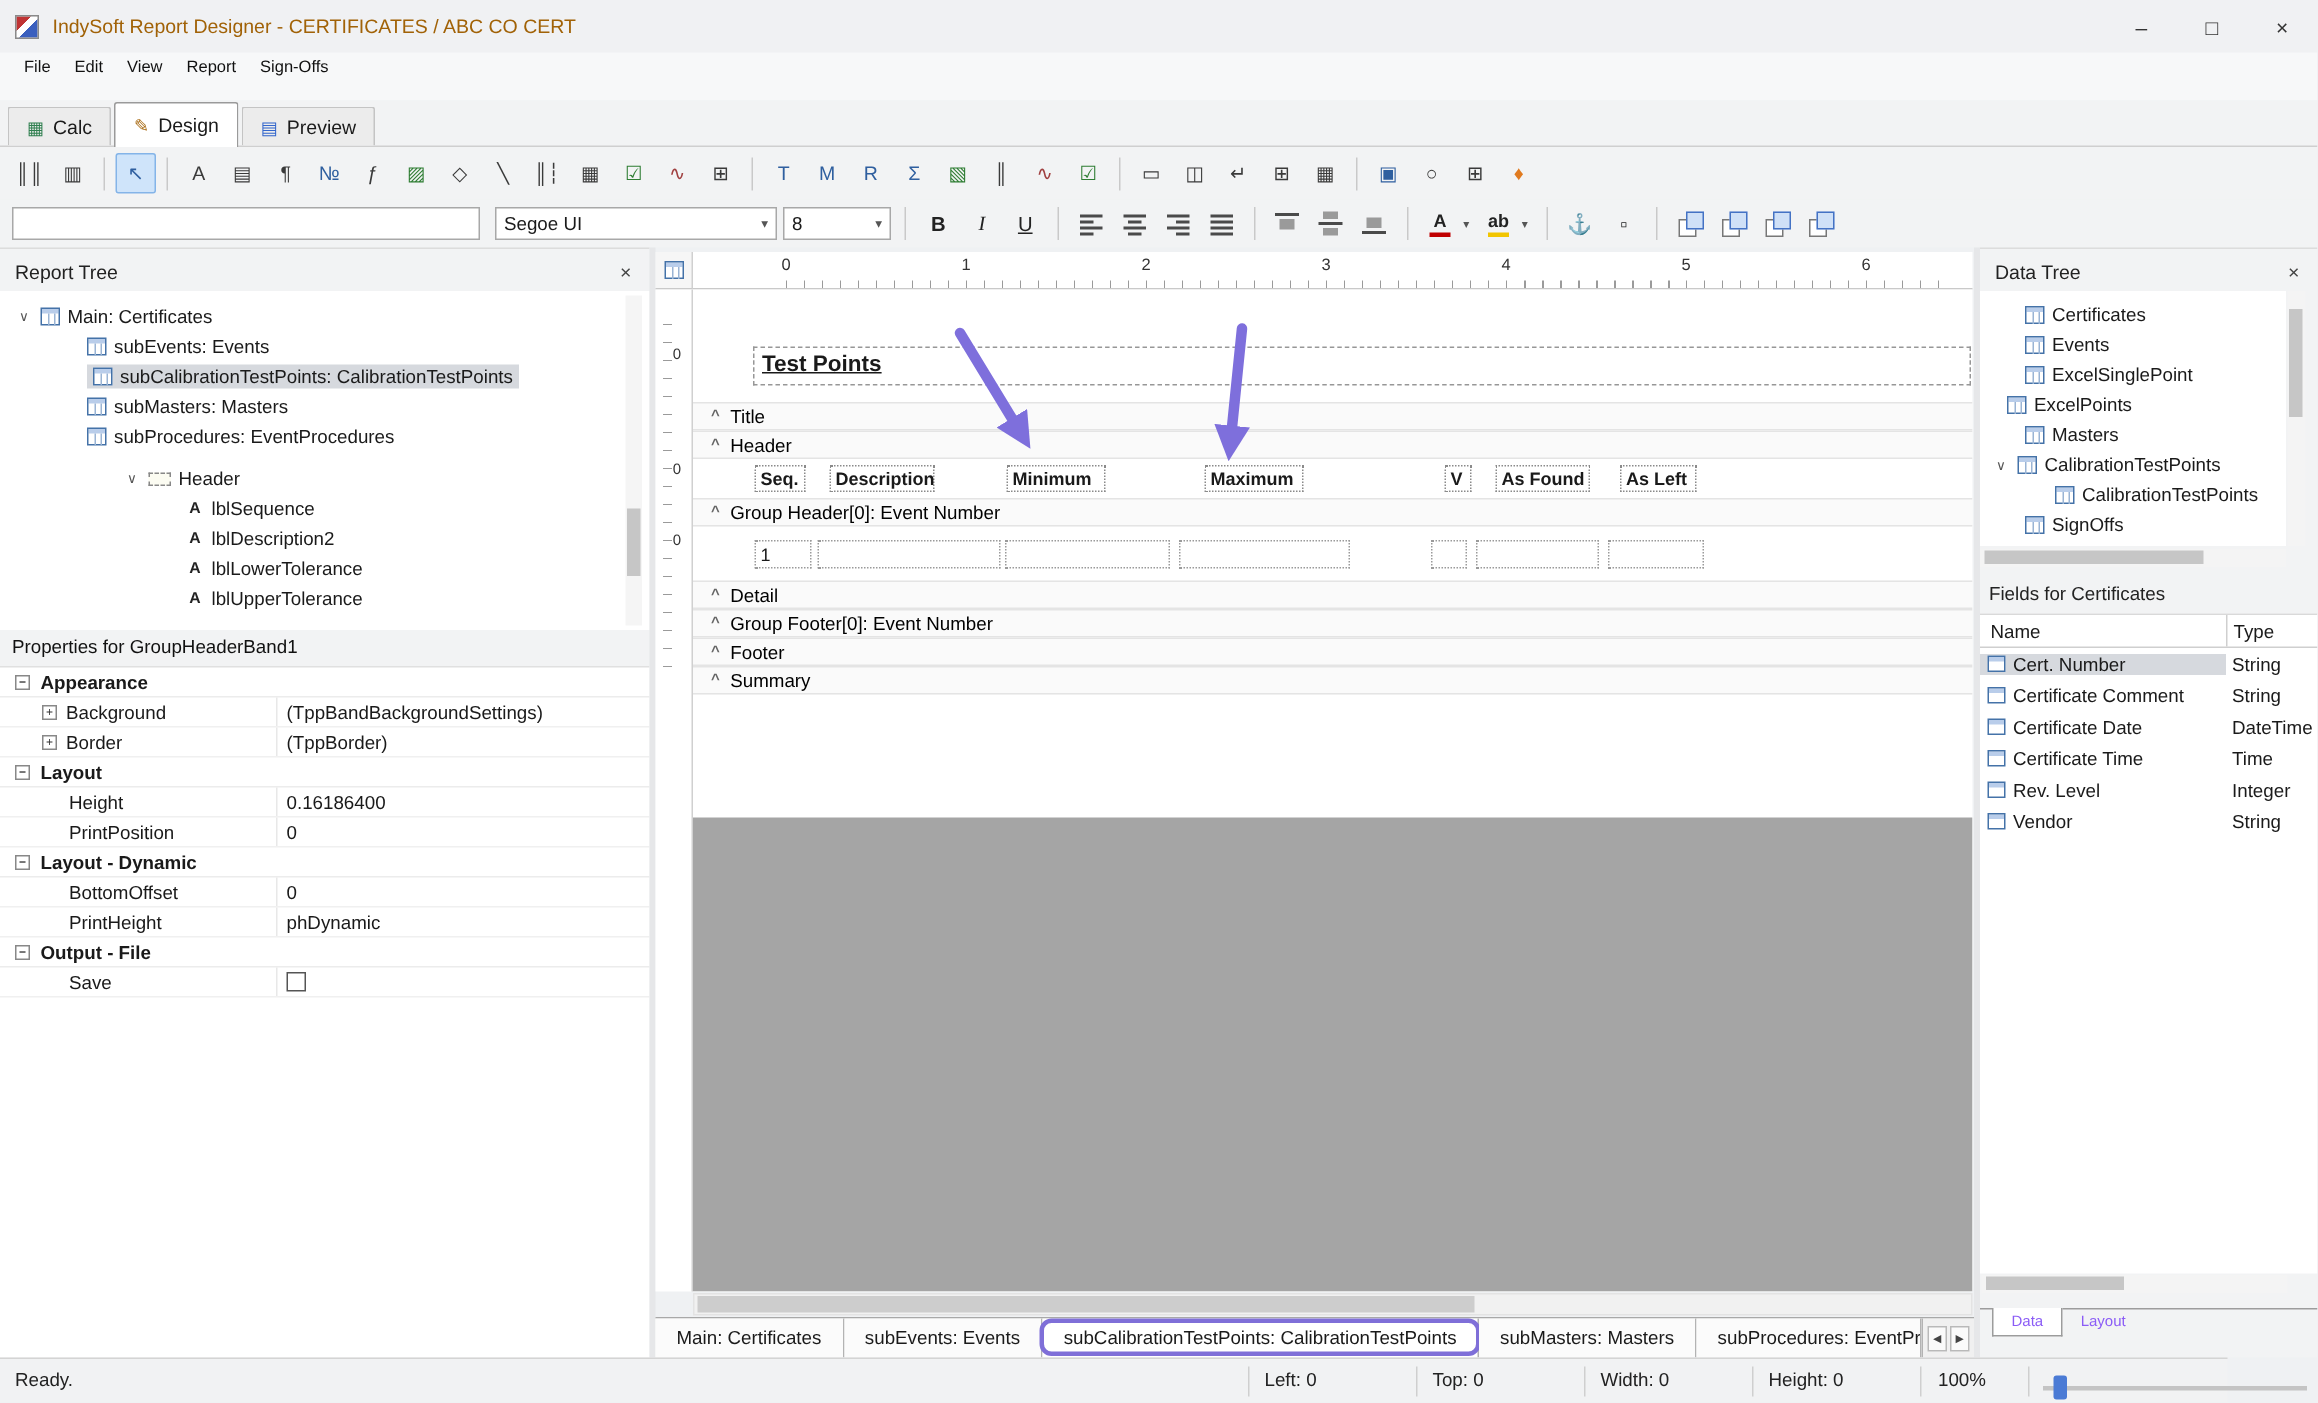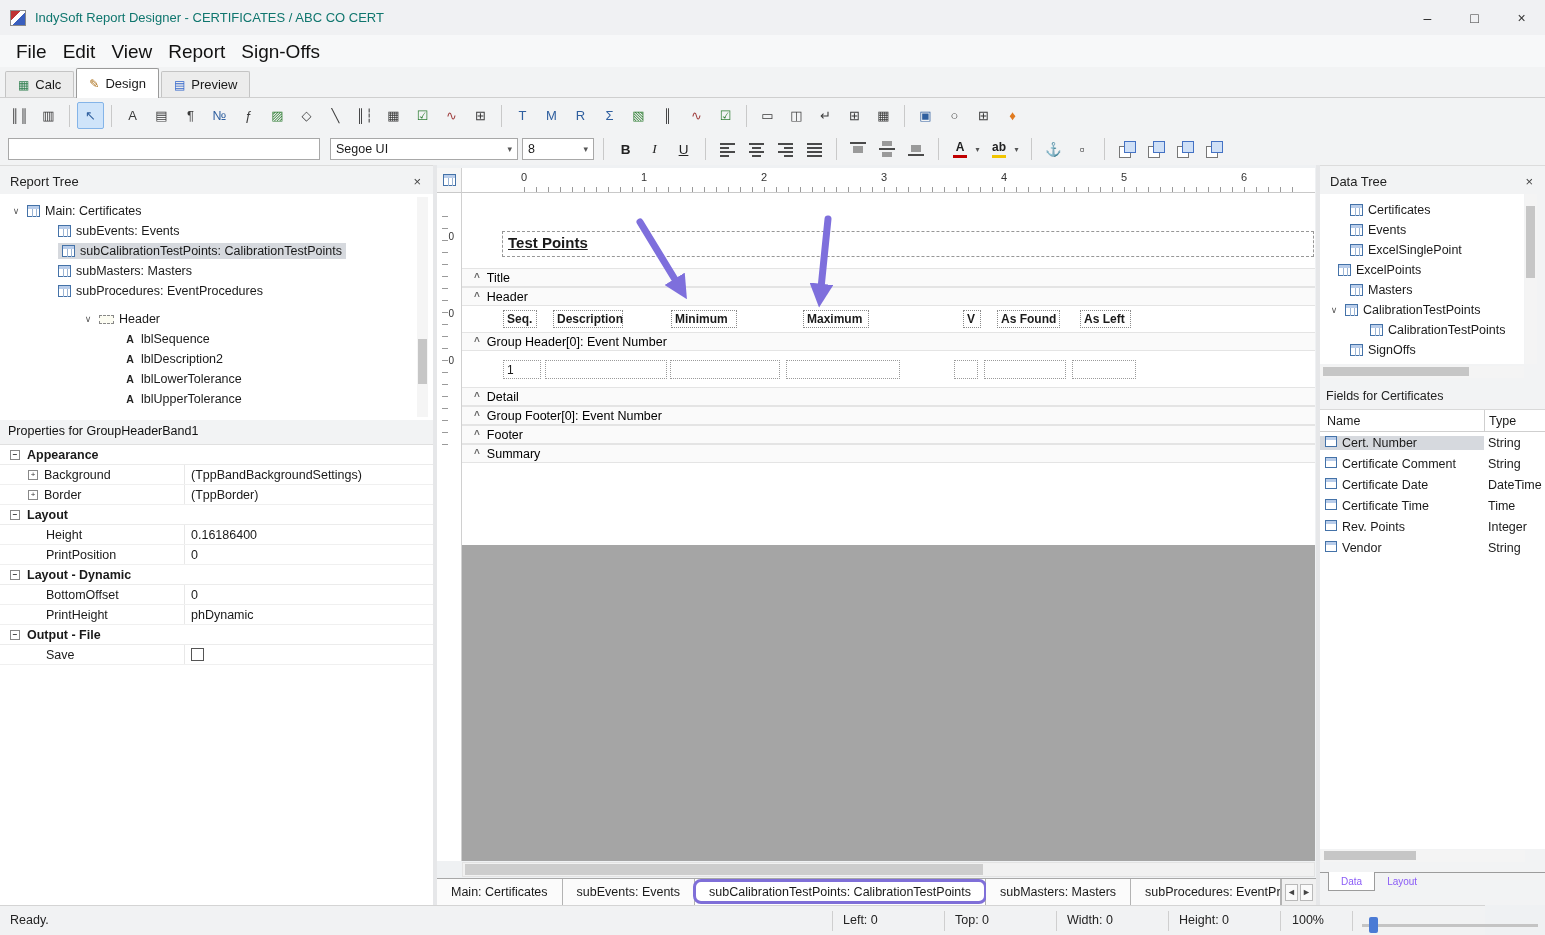--- a/index.html
+++ b/index.html
@@ -1,25 +1,25 @@
 <!DOCTYPE html>
 <html><head>
 <meta charset="utf-8">
 <style>
 *{box-sizing:border-box;margin:0;padding:0}
 html,body{width:1545px;height:935px}
 body{position:relative;font-family:"Liberation Sans",sans-serif;font-size:12.5px;color:#1a1a1a;background:#eff1f3;overflow:hidden}
 
 .titlebar{position:absolute;left:0;top:0;width:1545px;height:35px;background:#f0f1f3;display:flex;align-items:center;padding-left:10px;gap:9px}
 .appico{width:16px;height:16px;border:1px solid #8a8a8a;background:linear-gradient(135deg,#c03434 0 35%,#ffffff 35% 55%,#3a5fbe 55%)}
-.title-text{font-size:13px;color:#0f766e}
+.title-text{font-size:13px;color:#a16207}
 .win-controls{position:absolute;right:0;top:0;height:35px;display:flex}
 .win-btn{width:47px;height:35px;display:flex;align-items:center;justify-content:center;font-size:14px;color:#333}
 
-.menubar{position:absolute;left:0;top:35px;width:1545px;height:32px;background:#f7f8f9;display:flex;align-items:flex-end;padding-left:8px;font-size:19px}
+.menubar{position:absolute;left:0;top:35px;width:1545px;height:32px;background:#f7f8f9;display:flex;align-items:flex-start;padding-left:8px;font-size:11px}
 .menu-item{padding:4px 8px;color:#111}
 
 .modetabs{position:absolute;left:0;top:67px;width:1545px;height:31px;background:#f2f3f4;border-bottom:1px solid #cfcfcf;display:flex;align-items:flex-end;padding-left:5px}
 .mtab{height:26px;display:flex;align-items:center;gap:6px;padding:0 12px;border:1px solid #c4c4c4;border-bottom:none;background:#ececec;font-size:13px;border-radius:2px 2px 0 0;margin-right:2px}
 .mtab.active{background:#fff;height:30px;margin-bottom:-1px;border-color:#9a9a9a}
 .mtab .g{font-size:12px}
 .g-blue{color:#36c}.g-pen{color:#a86a12}.g-grid{color:#2f7f4f}
 
 .tb1{position:absolute;left:0;top:98px;width:1545px;height:35px;background:#f2f3f4;display:flex;align-items:center;padding-left:6px;gap:2px}
 .tbi{width:27px;height:27px;display:flex;align-items:center;justify-content:center;font-size:13px;color:#3a3a3a;border:1px solid transparent;border-radius:2px;flex:0 0 auto}
@@ -107,21 +107,21 @@
 .dt-vsb{position:absolute;left:205px;top:28px;width:12px;height:170px;background:#f4f4f4}
 .dt-vsb .th{position:absolute;left:1px;top:12px;width:9px;height:72px;background:#c6c6c6}
 .dt-hsb{position:absolute;left:0;top:200px;width:204px;height:12px;background:#f4f4f4}
 .dt-hsb .th{position:absolute;left:3px;top:1px;width:146px;height:9px;background:#c6c6c6}
 .ft-title{position:absolute;left:6px;top:223px;font-size:12.5px;color:#222}
 .ftable{position:absolute;left:0;top:243px;width:225px;height:440px;background:#fff;border-top:1px solid #d9d9d9;font-size:12.5px}
 .fth{display:flex;height:22px;border-bottom:1px solid #cfcfcf;align-items:stretch}
 .fth .n{width:164px;display:flex;align-items:center;padding-left:7px}
 .fth .t{flex:1;border-left:1px solid #cfcfcf;display:flex;align-items:center;padding-left:4px}
 .frow{height:21px;display:flex;align-items:center}
-.frow .fn{width:164px;display:flex;gap:5px;padding-left:5px;overflow:hidden;white-space:nowrap}
+.frow .fn{width:164px;display:flex;align-items:center;gap:5px;padding-left:5px;overflow:hidden;white-space:nowrap}
 .frow .ftp{flex:1;overflow:hidden;white-space:nowrap;padding-left:4px}
 .frow.sel .fn{background:#d6d9de}
 .ico-field{flex:0 0 auto;width:12px;height:11px;border:1px solid #4472a8;background:linear-gradient(#b9cdea,#b9cdea) 0 0/100% 3px no-repeat,#fff}
 .ft-hsb{position:absolute;left:1px;top:684px;width:204px;height:12px;background:#f4f4f4}
 .ft-hsb .th{position:absolute;left:3px;top:1px;width:92px;height:9px;background:#c6c6c6}
 .ft-tabs{position:absolute;left:0;top:706px;width:225px;height:30px;border-top:1px solid #9c9c9c;background:#f2f3f4;display:flex;align-items:flex-start;padding-left:8px}
 .ft-tab{padding:3px 12px;font-size:10px;color:#8b5cf6}
 .ft-tab.active{border:1px solid #9c9c9c;border-top:none;background:#fff;margin-top:-1px;padding-top:4px}
 
 .statusbar{position:absolute;left:0;top:905px;width:1485px;height:30px;background:#f1f2f3;border-top:1px solid #d4d4d4;font-size:12.5px;color:#222}
@@ -577,21 +577,21 @@
     <div class="frow">
       <span class="fn">
           <span class="ico-field"></span>
           <span>Certificate Time</span>
         </span>
       <span class="ftp">Time</span>
     </div>
     <div class="frow">
       <span class="fn">
           <span class="ico-field"></span>
-          <span>Rev. Points</span>
+          <span>Rev. Level</span>
         </span>
       <span class="ftp">Integer</span>
     </div>
     <div class="frow">
       <span class="fn">
           <span class="ico-field"></span>
           <span>Vendor</span>
         </span>
       <span class="ftp">String</span>
     </div>

